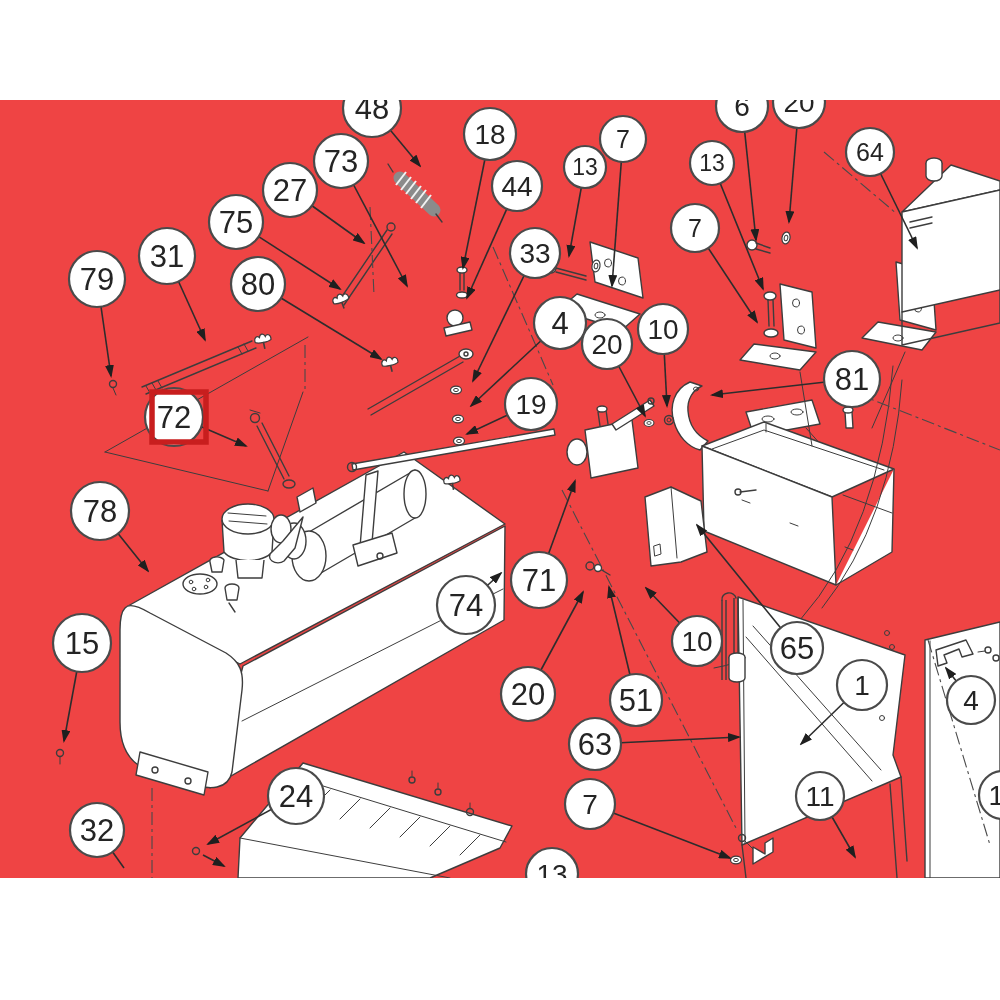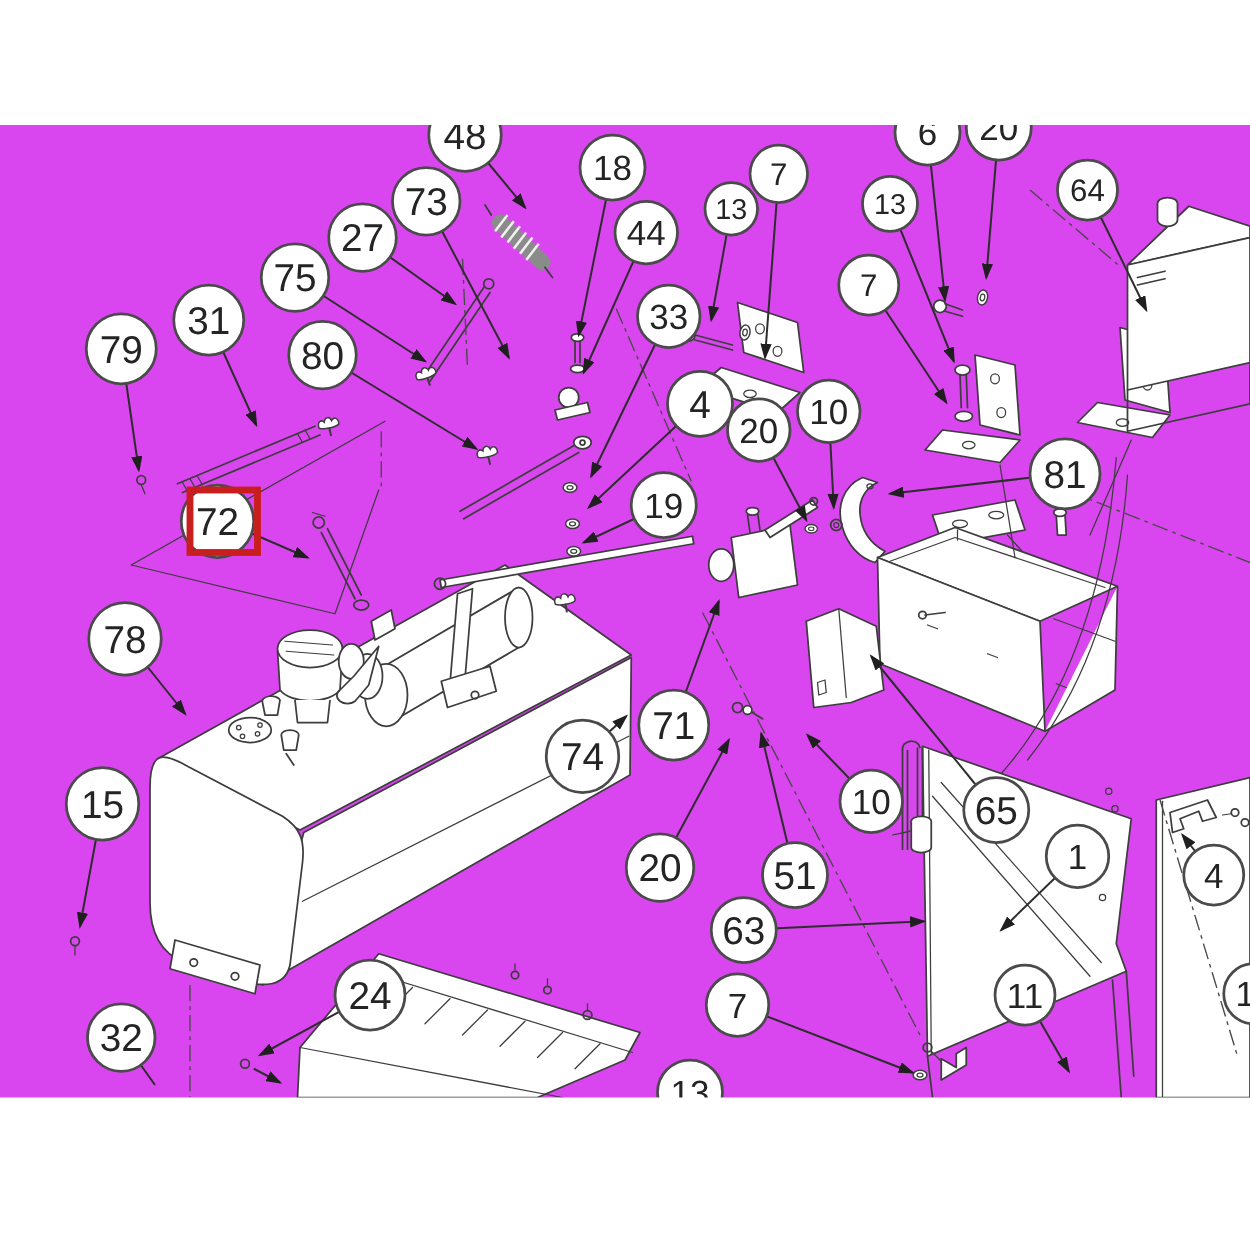--- a/index.html
+++ b/index.html
@@ -1,16 +1,16 @@
 <!DOCTYPE html>
 <html><head>
 <meta charset="utf-8">
 <style>
   html,body{margin:0;padding:0;background:#ffffff;}
-  .stage{position:relative;width:1000px;height:1000px;background:#d946ef;overflow:hidden;}
+  .stage{position:relative;width:1000px;height:1000px;background:#ef4444;overflow:hidden;}
   svg{position:absolute;left:0;top:0;}
   .ln{fill:none;stroke:#3d3d3d;stroke-width:1.4;stroke-linejoin:round;stroke-linecap:round;}
   .thin{stroke-width:1;}
   .face{fill:#ffffff;stroke:#3d3d3d;stroke-width:1.4;stroke-linejoin:round;}
   .dash{fill:none;stroke:#4a4a4a;stroke-width:1.1;stroke-dasharray:13 4 3 4;}
   .leader{stroke:#2d2d2d;stroke-width:1.6;fill:none;}
   .coil{stroke:#8b8b8b;stroke-width:13;stroke-linecap:round;}
   .coiltick{stroke:#f2f2f2;stroke-width:2;}
   .balloon circle{fill:#ffffff;stroke:#4a4a4a;stroke-width:2.2;}
   .balloon text{fill:#242424;font-family:"Liberation Sans",sans-serif;text-anchor:middle;}

